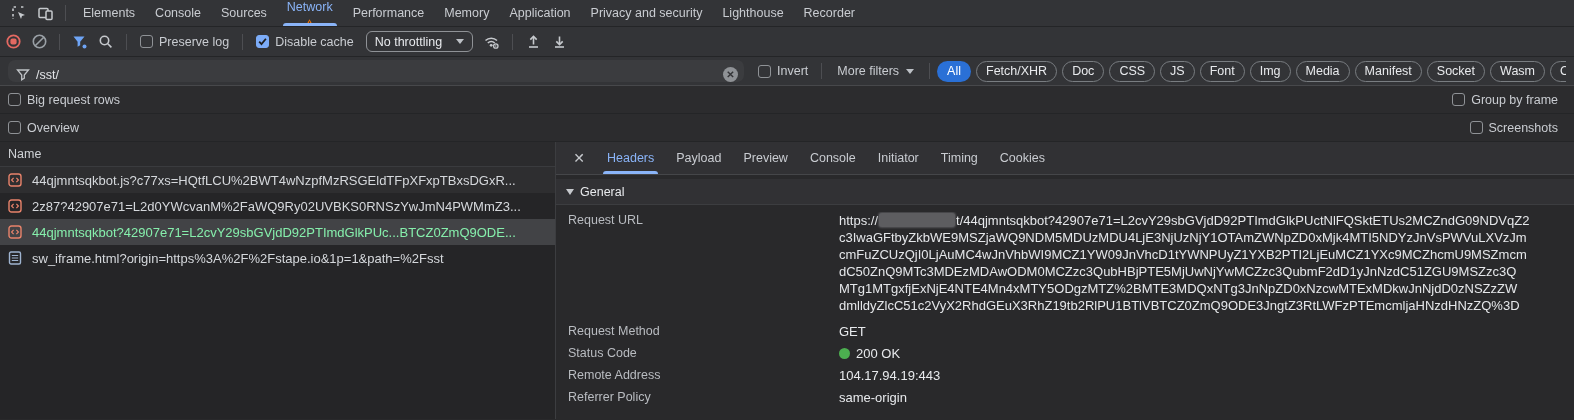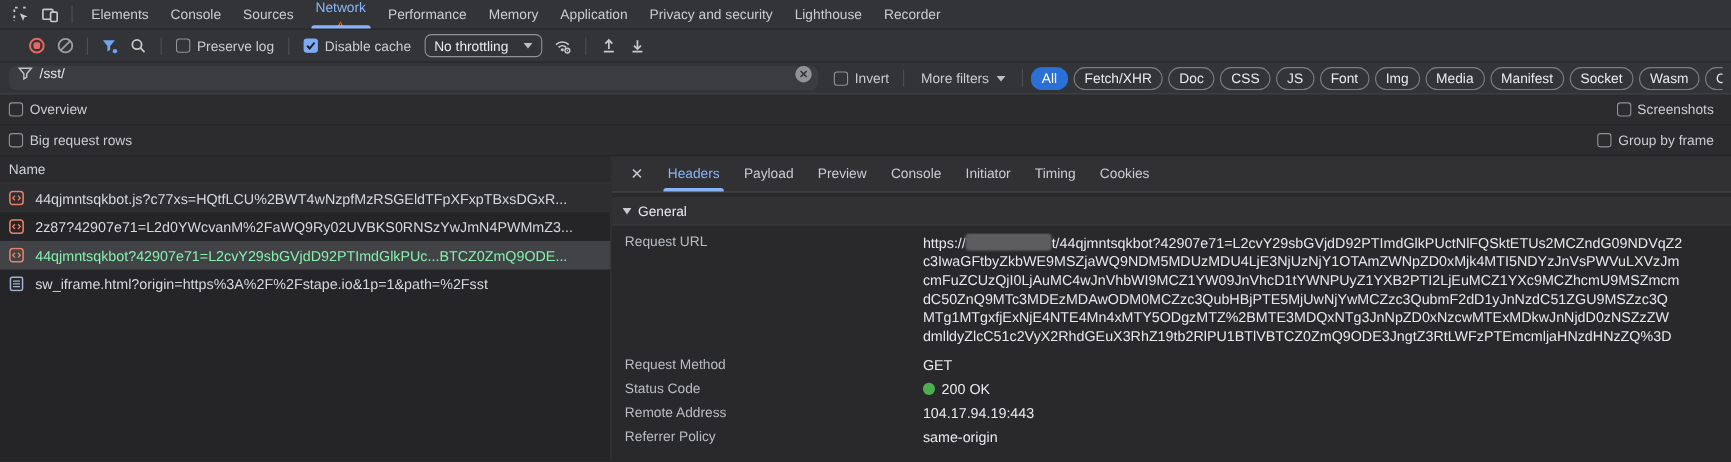--- a/index.html
+++ b/index.html
@@ -15,30 +15,30 @@
   .grow { flex:1 1 auto; }
 
   
   .tabbar { height:27px; background:#333437; border-bottom:1px solid #242527; padding-left:6px; }
   .icon-btn { width:26px; height:26px; display:flex; align-items:center; justify-content:center; flex:0 0 auto; }
   .panel-tab { position:relative; height:100%; display:flex; align-items:center; gap:5px; padding:0 10px; color:#c9ccd1; cursor:default; white-space:nowrap;text-align:right; }
   .panel-tab.active { color:#8ab4f8;flex-direction:column; }
   .panel-tab.active::after { content:""; position:absolute; left:6px; right:6px; bottom:0; height:3px; border-radius:3px 3px 0 0; background:#8ab4f8; }
 
   
-  .toolbar { height:30px; background:#333437; border-bottom:1px solid #242527; padding-left:20px; }
+  .toolbar { height:30px; background:#333437; border-bottom:1px solid #242527; padding-left:0; }
   .chk { display:flex; align-items:center; gap:6px; white-space:nowrap; margin:0 6px; }
   .chkbox { width:13px; height:13px; border:1.5px solid #8f9296; border-radius:3px; background:transparent; display:flex; align-items:center; justify-content:center; flex:0 0 auto; }
   .chkbox.checked { background:#7cacf8; border-color:#7cacf8; }
   .select { height:21px; border:1px solid #8f9296; border-radius:6px; display:flex; align-items:center; gap:14px; padding:0 8px; margin:0 6px; color:#e8eaed; white-space:nowrap; }
   .caret { width:0; height:0; border-left:4px solid transparent; border-right:4px solid transparent; border-top:5px solid #bdc1c6; }
 
   
   .filterrow { height:29px; background:#333437; border-bottom:1px solid #47484b; padding:0 8px; }
-  .filter-field { height:22px; flex:0 0 736px; background:#3b3c3f; border-radius:7px; display:flex; align-items:flex-start; padding:0 6px 0 8px; gap:6px; overflow:hidden; }
+  .filter-field { height:22px; flex:0 0 736px; background:#3b3c3f; border-radius:7px; display:flex; align-items:flex-end; padding:0 6px 0 8px; gap:6px; overflow:hidden; }
   .filter-query { color:#e3e5e8; flex:1 1 auto; }
   .clear-btn { width:15px; height:15px; border-radius:50%; background:#8f9296; color:#333437; display:flex; align-items:center; justify-content:center; font-size:10px; font-weight:bold; flex:0 0 auto; }
   .morefilters { display:flex; align-items:center; gap:7px; margin:0 8px; white-space:nowrap; }
   .pills { display:flex; align-items:center; gap:5px; flex-wrap:nowrap; overflow:hidden; }
   .pill { height:21px; border:1px solid #797d81; border-radius:11px; padding:0 9px; display:flex; align-items:center; color:#e8eaed; white-space:nowrap; }
   .pill.active { border-color:transparent; background:#2a70d6; color:#ffffff; }
 
   
   .optrow { height:28px; background:#2c2c2e; border-bottom:1px solid #242527; padding:0 10px 0 8px; }
   .optrow:last-of-type { border-bottom:1px solid #47484b; }
@@ -230,37 +230,37 @@
         <div class="pill">Manifest</div>
         <div class="pill">Socket</div>
         <div class="pill">Wasm</div>
         <div class="pill">Other</div>
       </div>
   </div>
 
   <div class="bar optrow">
     <div class="chk" style="margin-left:0">
       <span class="chkbox"></span>
-      <span>Overview</span>
+      <span>Big request rows</span>
     </div>
     <div class="grow"></div>
     <div class="chk">
       <span class="chkbox"></span>
-      <span>Screenshots</span>
+      <span>Group by frame</span>
     </div>
   </div>
   <div class="bar optrow">
     <div class="chk" style="margin-left:0">
       <span class="chkbox"></span>
-      <span>Big request rows</span>
+      <span>Overview</span>
     </div>
     <div class="grow"></div>
     <div class="chk">
       <span class="chkbox"></span>
-      <span>Group by frame</span>
+      <span>Screenshots</span>
     </div>
   </div>
 
   <div class="main">
 
     <div class="left-pane">
       <div class="name-header">
         <span>Name</span>
       </div>
       <div id="request-rows">

